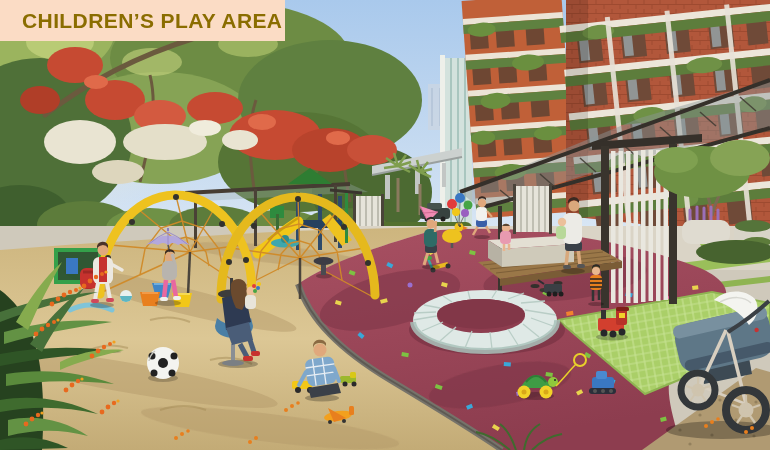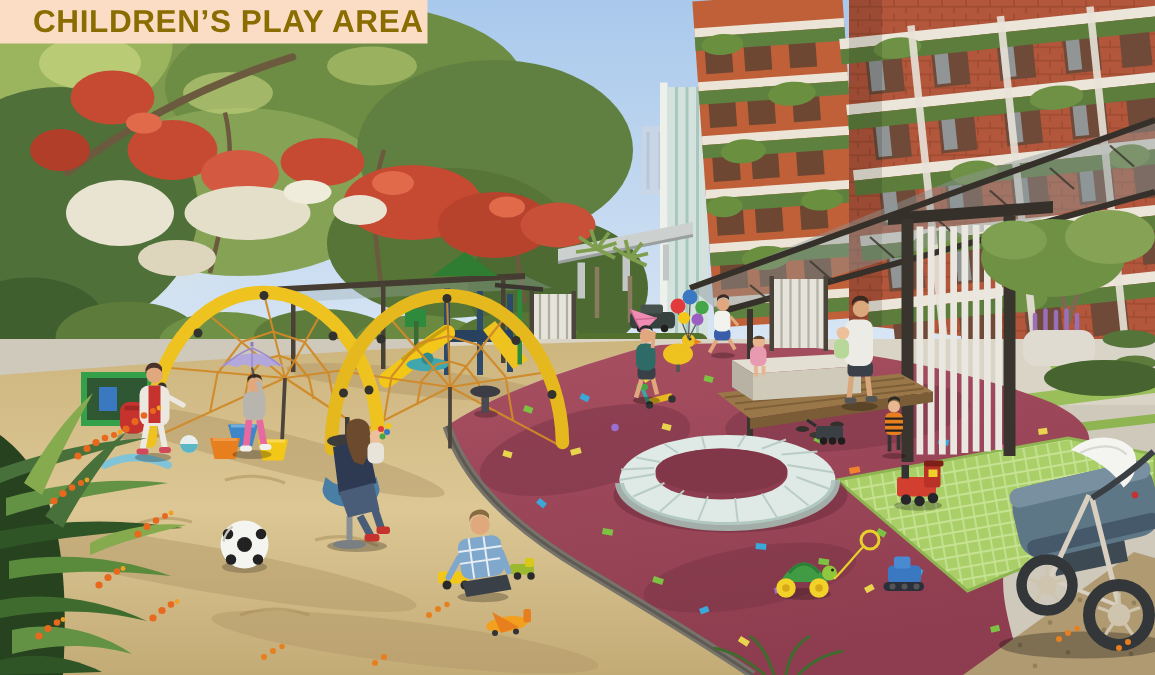--- a/index.html
+++ b/index.html
@@ -1,18 +1,18 @@
 <!DOCTYPE html>
 <html style="--banner-bg: #fbdcc5; --banner-text: #8a6d00; --sky-top: #a9c9ec; --sky-horizon: #e3eef8; --foliage-dark: #3f5f2e; --foliage-mid: #6f8f45; --foliage-light: #a9c162; --flower-red: #c64a32; --blossom-white: #e9e4d2; --brick: #b2573b; --brick-warm: #c06038; --slab-white: #ece6da; --sand: #d5c08c; --sand-shadow: #b49a6b; --rubber-maroon: #9c4458; --rubber-shadow: #7c3647; --concrete: #cfc9bb; --mat-green: #aacf68; --gravel-brown: #b09a72; --equip-yellow: #eec21f; --net-orange: #d08a28; --ring-blue: #dfe9e6; --umbrella-purple: #b3a8dc; --kite-pink: #f08cb4; --chair-blue: #4a7fa5; --stroller-slate: #5e7787;"><head>
 <meta charset="utf-8">
 <style>
   html,body{margin:0;padding:0;background:#222;}
   .stage{position:relative;width:770px;height:450px;overflow:hidden;font-family:"Liberation Sans",sans-serif;}
   .stage svg{position:absolute;inset:0;display:block;}
-  .banner{position:absolute;top:0;left:0;width:285px;height:29px;display:flex;align-items:center;
+  .banner{position:absolute;top:0;left:0;width:285px;height:41px;display:flex;align-items:center;
     padding-left:22px;box-sizing:border-box;background:var(--banner-bg,#fbdcc5);z-index:5;}
   .banner span{font-size:21px;font-weight:700;letter-spacing:.4px;color:var(--banner-text,#8a6d00);white-space:nowrap;} .f-yel{fill:var(--equip-yellow,#eec21f)}
   .f-ring{fill:var(--ring-blue,#dfe9e6)} .f-umb{fill:var(--umbrella-purple,#b3a8dc)}
   .f-kite{fill:var(--kite-pink,#f08cb4)}
   .s-net{stroke:var(--net-orange,#d08a28)}
 </style>
 </head>
 <body>
 
 <div class="stage">

